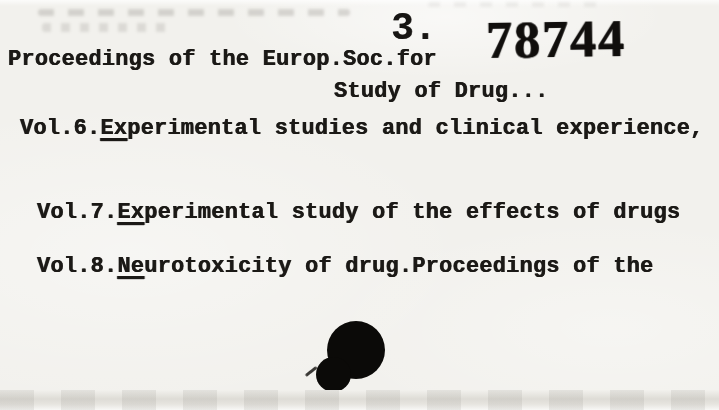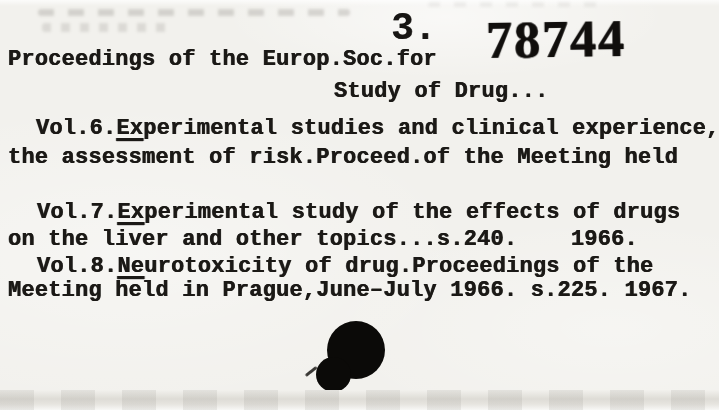--- a/index.html
+++ b/index.html
@@ -99,27 +99,24 @@
   <div class="ghost ghost1"></div>
   <div class="ghost ghost2"></div>
   <div class="ghost ghost3"></div>
 
   <div class="seq">3.</div>
   <div class="stamp">78744</div>
 
   <div class="tl" style="left:8px; top:47px;">Proceedings of the Europ.Soc.for</div>
   <div class="tl" style="left:334px; top:79px;">Study of Drug...</div>
 
-  <div class="tl" style="left:36px; top:116px;text-align:right;"><span>Vol.6.</span><span class="ul">Ex</span><span>perimental studies and clinical experience,</span></div>
-  <div class="tl" style="left:8px; top:145px;">the assessment of risk.Proceed.of the Meeting held</div>
+  <div class="tl" style="left:20px; top:116px;text-align:right;"><span>Vol.6.</span><span class="ul">Ex</span><span>perimental studies and clinical experience,</span></div>
 
   <div class="tl" style="left:37px; top:200px;text-align:right;"><span>Vol.7.</span><span class="ul">Ex</span><span>perimental study of the effects of drugs</span></div>
-  <div class="tl" style="left:8px; top:227px;">on the liver and other topics...s.240.    1966.</div>
 
   <div class="tl" style="left:37px; top:254px;text-align:right;"><span>Vol.8.</span><span class="ul">Ne</span><span>urotoxicity of drug.Proceedings of the</span></div>
-  <div class="tl" style="left:8px; top:278px;">Meeting held in Prague,June–July 1966. s.225. 1967.</div>
 
   <div class="blob blob-big"></div>
   <div class="blob blob-small"></div>
   <div class="blob-tick"></div>
 
   <div class="bottom-edge"></div>
 </div>
 
 </body></html>

